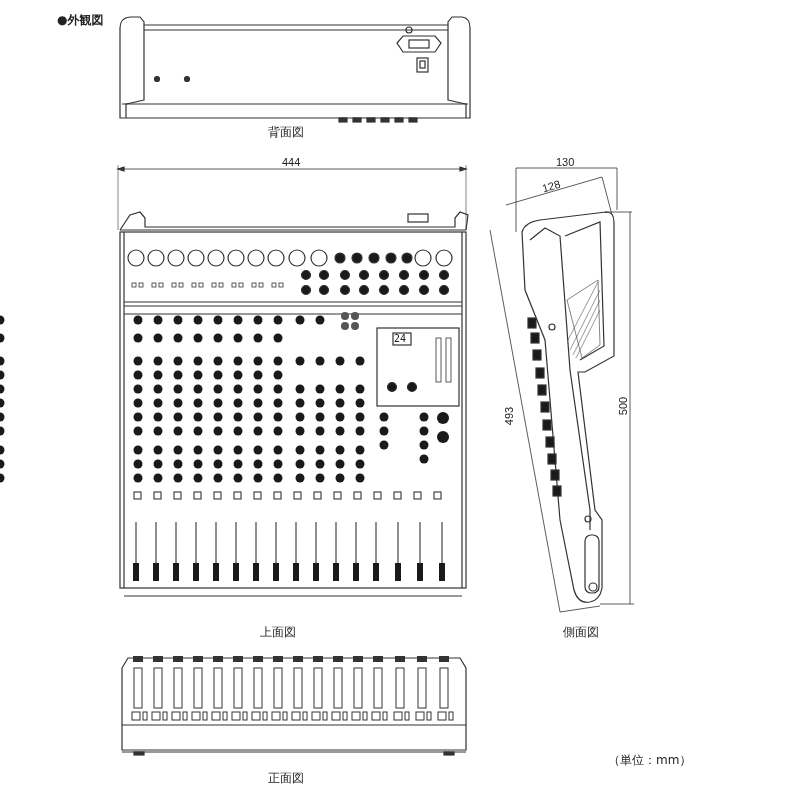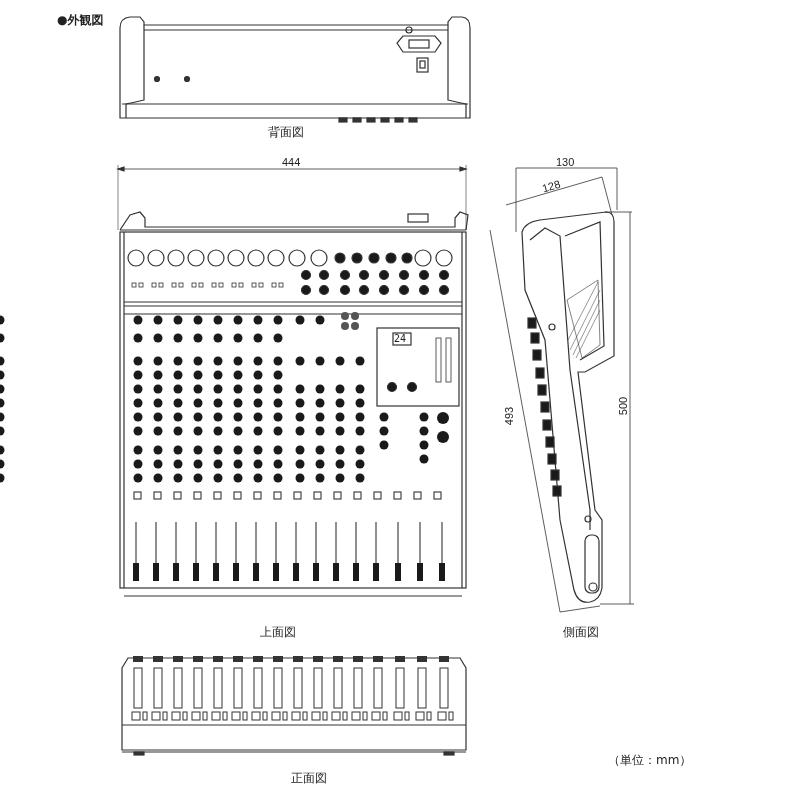--- a/index.html
+++ b/index.html
@@ -359,15 +359,15 @@
 
 <div class="abs dim" style="left:282px;top:156px;">444</div>
 <div class="abs dim" style="left:556px;top:156px;text-align:right;">130</div>
 <div class="abs dim" style="left:542px;top:180px;transform:rotate(-16deg);">128</div>
 <div class="abs dim" style="left:500px;top:410px;transform:rotate(-90deg);">493</div>
 <div class="abs dim" style="left:614px;top:400px;transform:rotate(-90deg);">500</div>
 
 <div class="abs caption" style="left:268px;top:124px;">背面図</div>
 <div class="abs caption" style="left:260px;top:624px;">上面図</div>
 <div class="abs caption" style="left:563px;top:624px;text-align:center;">側面図</div>
-<div class="abs caption" style="left:268px;top:770px;margin-left:23px;">正面図</div>
+<div class="abs caption" style="left:268px;top:770px;">正面図</div>
 
 <div class="abs unit">（単位：mm）</div>
 
 </body></html>

